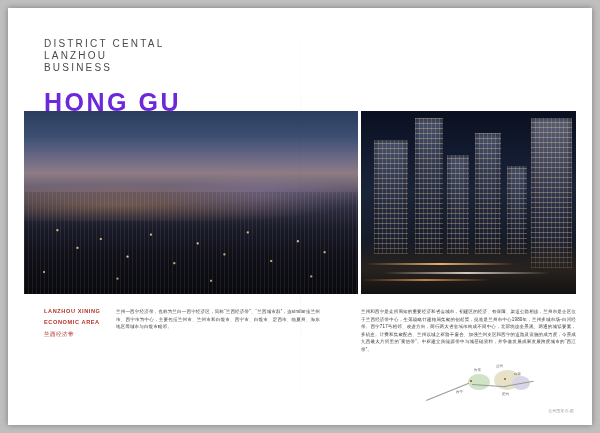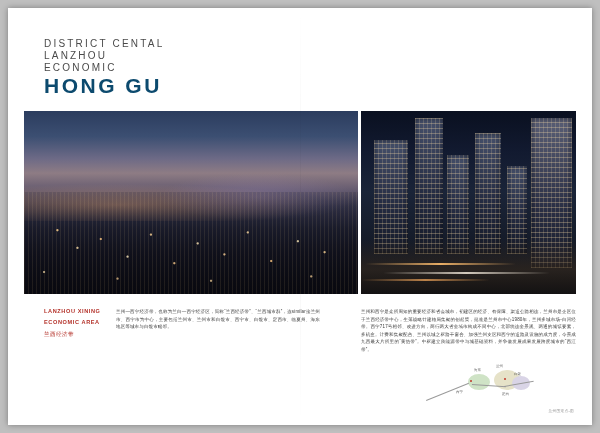--- a/index.html
+++ b/index.html
@@ -31,25 +31,25 @@
     width: 260px;
   }
   .title-line {
     font-size: 10px;
     letter-spacing: 2.2px;
     color: #4a4a4a;
     line-height: 12px;
     font-weight: 400;
   }
   .title-main {
-    font-size: 21px;
+    font-size: 25px;
     letter-spacing: 2.5px;
-    color: #0c4a6e;
+    color: #6d28d9;
     font-weight: 700;
-    margin-top: 1px;
+    margin-top: 17px;
     line-height: 22px;
   }
 
   
   .photo {
     position: absolute;
     overflow: hidden;
   }
   #photo-left {
     left: 16px;
@@ -233,21 +233,21 @@
   }
 </style>
 </head>
 <body>
 
 <div id="page">
 
   <div class="title-block">
     <div class="title-line">DISTRICT CENTAL</div>
     <div class="title-line">LANZHOU</div>
-    <div class="title-line">ECONOMIC</div>
+    <div class="title-line">BUSINESS</div>
     <div class="title-main">HONG GU</div>
   </div>
 
   <div class="photo" id="photo-left">
     <div class="sky-glow"></div>
     <div class="sky-glow2"></div>
     <div class="skyline"></div>
     <div class="lights"></div>
   </div>
 

